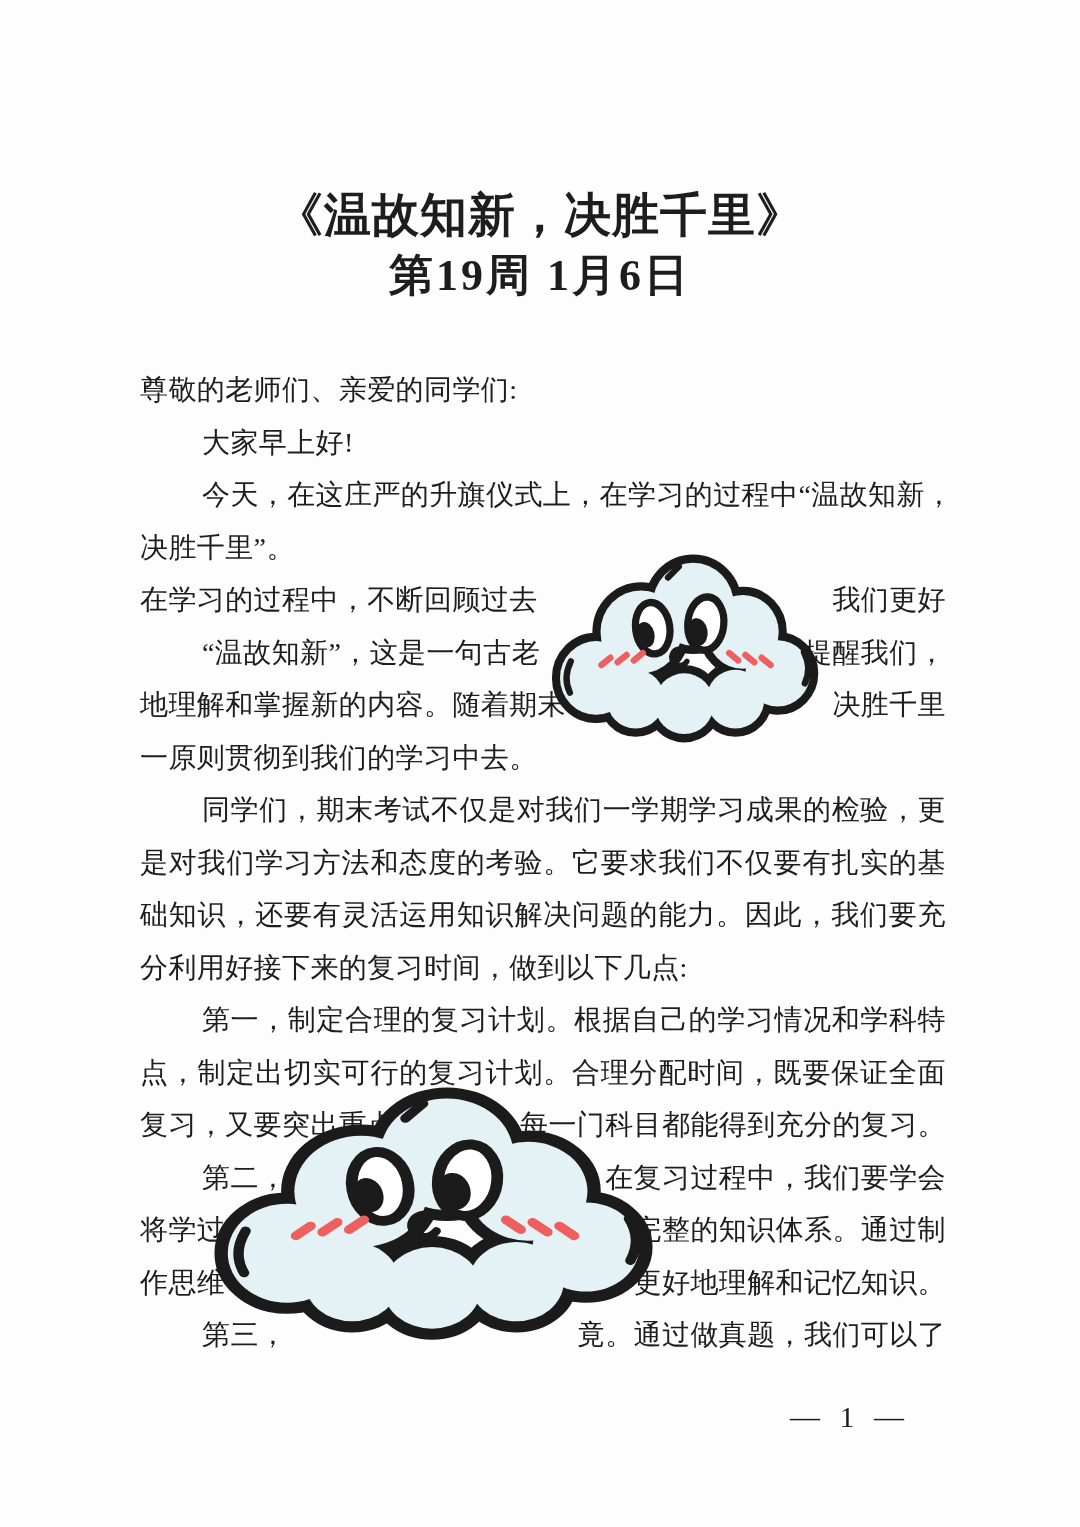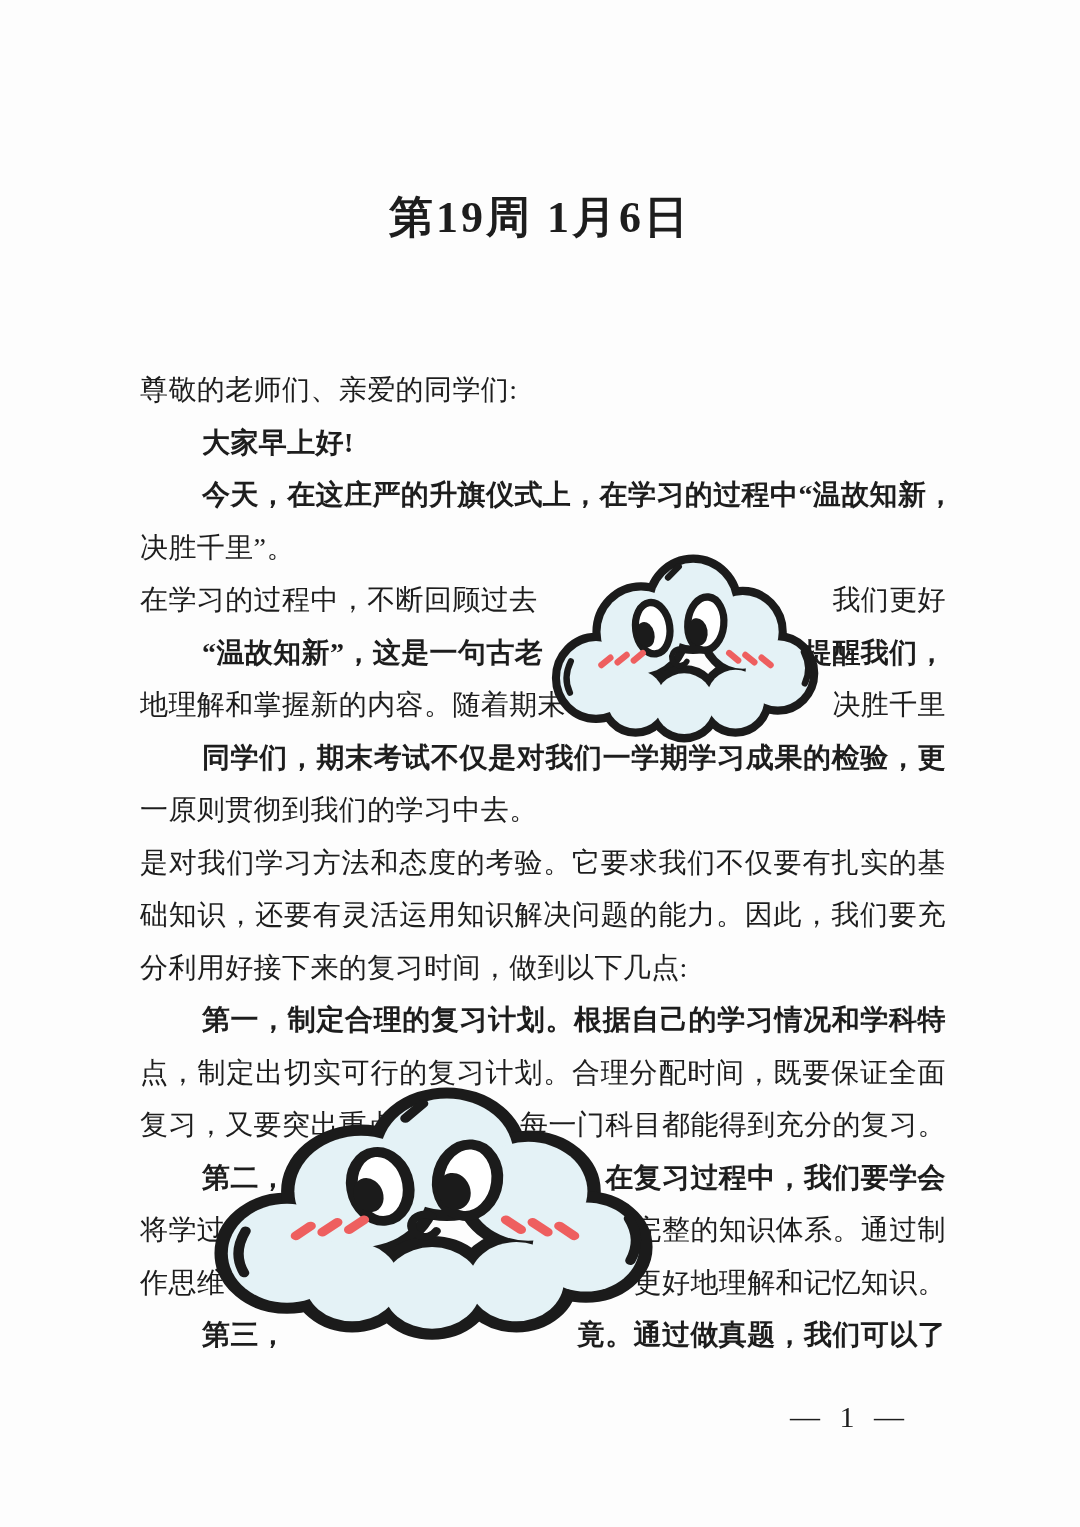--- a/index.html
+++ b/index.html
@@ -31,21 +31,21 @@
   }
   .body-text{
     position:absolute;left:140px;top:364px;width:806px;
   }
   .line{
     height:52.5px;
     font-size:28px;line-height:52.5px;
     letter-spacing:0.4px;
     white-space:nowrap;
   }
-  .line.indent{padding-left:62px;font-weight:bold;}
+  .line.indent{padding-left:62px;}
   .line.split{display:flex;justify-content:space-between;}
   .line.stretch{text-align:justify;text-align-last:justify;}
   .cloud{position:absolute;pointer-events:none;}
   .cloud-1{left:551px;top:549px;width:270px;height:198px;}
   .cloud-2{left:213px;top:1080px;width:444px;height:266px;}
   footer.page-number{
     position:absolute;top:1400px;right:170px;
     font-size:30px;letter-spacing:6px;
     color:#1d1d1d;
   }
@@ -105,42 +105,43 @@
           <path d="M 281 112 Q 290 129 282 146"></path>
         </g>
       </g>
     </g>
   </defs>
 </svg>
 
 <div class="page">
 
   <header class="title-block">
+    <h1 class="doc-title">《温故知新，决胜千里》</h1>
     <h2 class="doc-subtitle">第19周 1月6日</h2>
   </header>
 
   <main class="body-text" id="body-text">
       <div class="line">尊敬的老师们、亲爱的同学们:</div>
       <div class="line indent">大家早上好!</div>
       <div class="line indent">今天，在这庄严的升旗仪式上，在学习的过程中“温故知新，</div>
       <div class="line">决胜千里”。</div>
       <div class="line split">
         <span>在学习的过程中，不断回顾过去</span>
         <span>我们更好</span>
       </div>
       <div class="line indent split">
         <span>“温故知新”，这是一句古老</span>
         <span>它提醒我们，</span>
       </div>
       <div class="line split">
         <span>地理解和掌握新的内容。随着期末</span>
         <span>决胜千里</span>
       </div>
+      <div class="line">一原则贯彻到我们的学习中去。</div>
       <div class="line indent stretch">同学们，期末考试不仅是对我们一学期学习成果的检验，更</div>
-      <div class="line">一原则贯彻到我们的学习中去。</div>
       <div class="line stretch">是对我们学习方法和态度的考验。它要求我们不仅要有扎实的基</div>
       <div class="line stretch">础知识，还要有灵活运用知识解决问题的能力。因此，我们要充</div>
       <div class="line">分利用好接下来的复习时间，做到以下几点:</div>
       <div class="line indent stretch">第一，制定合理的复习计划。根据自己的学习情况和学科特</div>
       <div class="line stretch">点，制定出切实可行的复习计划。合理分配时间，既要保证全面</div>
       <div class="line split">
         <span>复习，又要突出重点</span>
         <span>每一门科目都能得到充分的复习。</span>
       </div>
       <div class="line indent split">

